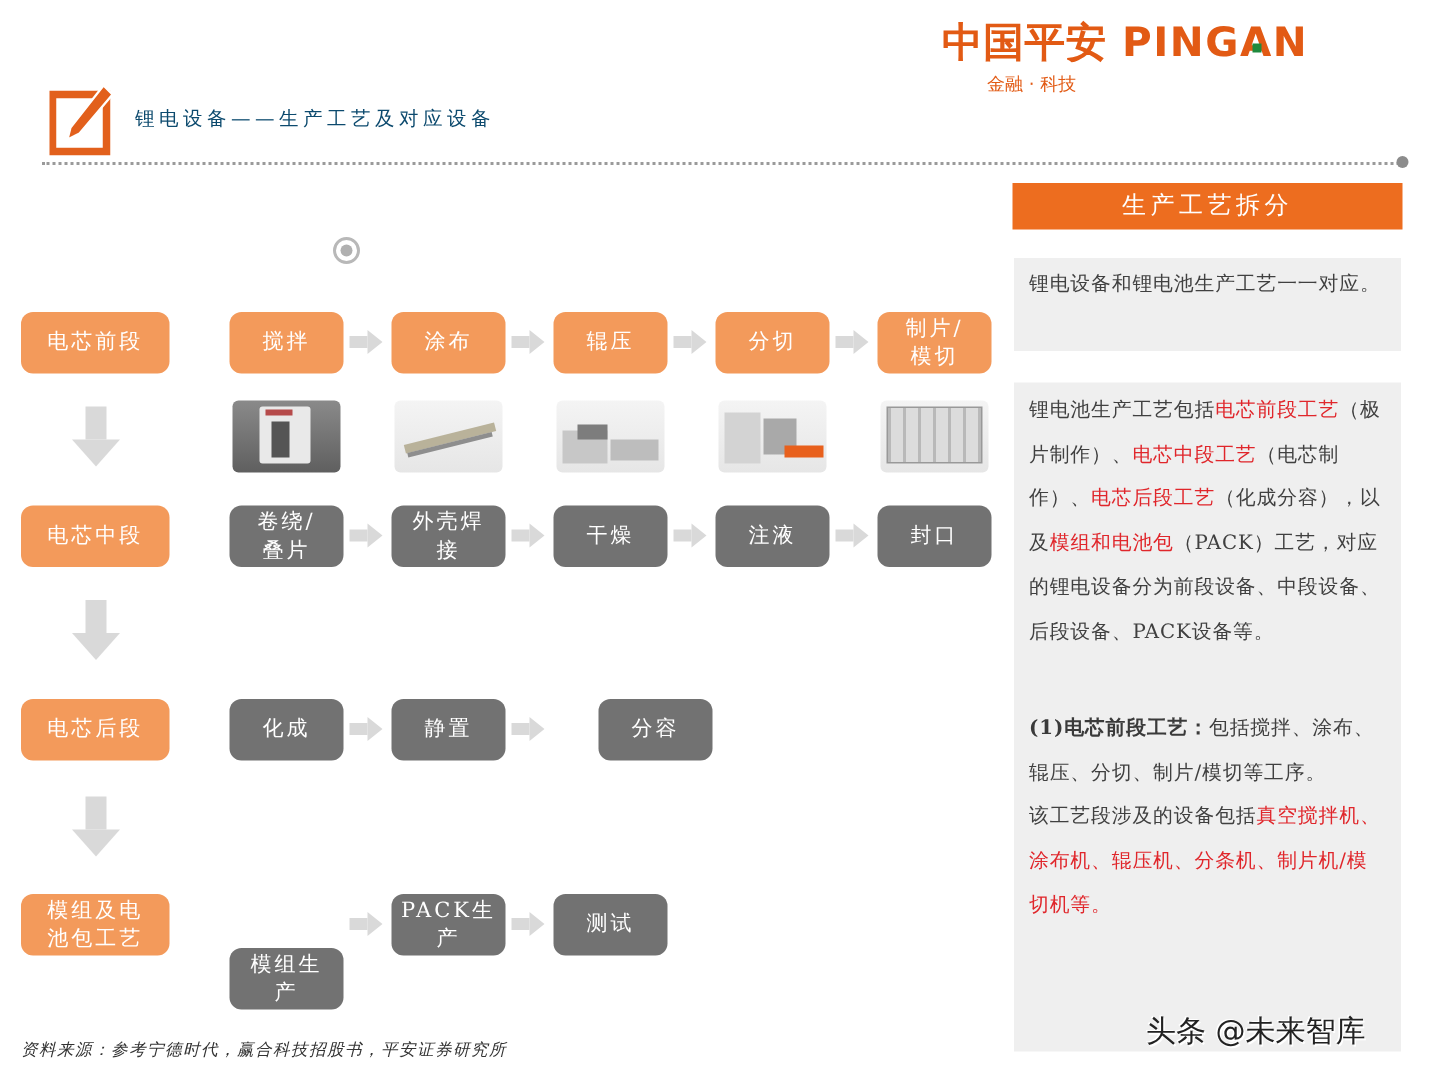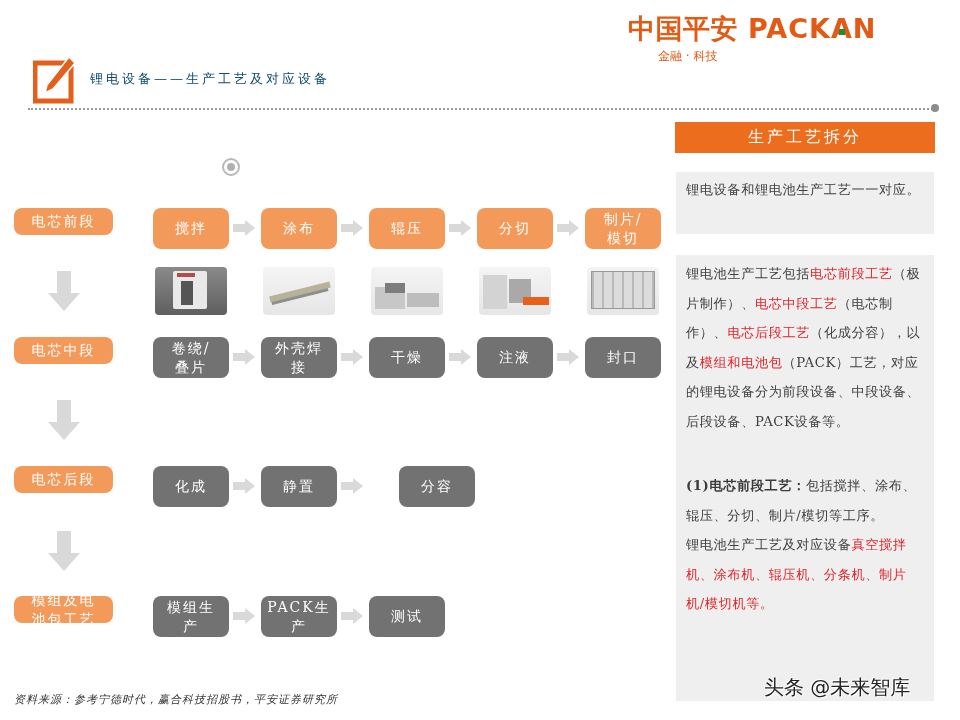--- a/index.html
+++ b/index.html
@@ -22,21 +22,21 @@
   
   .diagram-title { position:absolute; left:222px; top:156px; white-space:nowrap; }
   .radio { display:inline-block; width:18px; height:18px; border:2px solid #b8b8b8; border-radius:50%; position:relative; vertical-align:middle; }
   .radio::after { content:""; position:absolute; left:3px; top:3px; width:8px; height:8px; border-radius:50%; background:#b0b0b0; }
   .diagram-title-text { display:inline-block; vertical-align:middle; margin-left:6px; font-size:14px; font-weight:bold; color:#e8701e; letter-spacing:1px; }
 
   
   .box { position:absolute; border-radius:8px; display:flex; align-items:center; justify-content:center; text-align:center; color:#ffffff; font-size:14px; line-height:19px; letter-spacing:2px; padding:0 4px; }
   .box.orange { background:#f39a5b; }
   .box.gray { background:#727272; }
-  .stage { left:14px; width:99px; height:27px; }
+  .stage { left:14px; width:99px; height:41px; }
   .step { width:76px; height:41px; }
 
   
   .harrow { position:absolute; width:24px; height:16px; }
   .harrow::before { content:""; position:absolute; left:0; top:4px; width:12px; height:8px; background:#d9d9d9; }
   .harrow::after { content:""; position:absolute; left:12px; top:0; border-left:10px solid #d9d9d9; border-top:8px solid transparent; border-bottom:8px solid transparent; }
   .varrow { position:absolute; left:48px; width:32px; height:40px; }
   .varrow::before { content:""; position:absolute; left:9px; top:0; width:14px; height:22px; background:#d9d9d9; }
   .varrow::after { content:""; position:absolute; left:0; top:22px; border-top:18px solid #d9d9d9; border-left:16px solid transparent; border-right:16px solid transparent; }
 
@@ -54,21 +54,21 @@
   .p3 { top:467px; height:234px; padding-top:4px; }
 
   .source { position:absolute; left:14px; top:692px; font-size:11px; font-style:italic; color:#333; letter-spacing:1px; white-space:nowrap; }
   .watermark { position:absolute; left:764px; top:674px; font-family:"DejaVu Sans","Liberation Sans",sans-serif; font-size:20px; color:#222; text-shadow:1px 1px 0 #fff, -1px -1px 0 #fff; white-space:nowrap; }
 </style>
 </head>
 <body>
 
 <div class="logo">
   <div class="logo-main">
-    <span>中国平安</span><span class="pinga"><span>PACK</span><span class="adot">A</span><span>N</span></span>
+    <span>中国平安</span><span class="pinga"><span>PING</span><span class="adot">A</span><span>N</span></span>
   </div>
   <div class="logo-sub">金融 · 科技</div>
 </div>
 
 <svg class="title-icon" viewBox="0 0 44 50">
   <rect x="2" y="8" width="36" height="38" fill="none" stroke="#e2601c" stroke-width="5"></rect>
   <polygon points="36,2 42,8 20,34 12,38 14,30" fill="#e2601c" stroke="#fff" stroke-width="1.5"></polygon>
 </svg>
 <div class="page-title">锂电设备——生产工艺及对应设备</div>
 <div class="dotted-line"></div>
@@ -134,37 +134,37 @@
 <div class="box gray step" style="left:153px; top:466px;">化成</div>
 <div class="harrow" style="left:233px; top:478px;"></div>
 <div class="box gray step" style="left:261px; top:466px;">静置</div>
 <div class="harrow" style="left:341px; top:478px;"></div>
 <div class="box gray step" style="left:369px; top:466px;margin-left:30px;">分容</div>
 
 <div class="varrow" style="top:531px;"></div>
 
 <div class="box orange stage" style="top:596px; white-space:pre-line;">模组及电
 池包工艺</div>
-<div class="box gray step" style="left:153px; top:596px; white-space:pre-line;text-align:center;">模组生
+<div class="box gray step" style="left:153px; top:632px; white-space:pre-line;text-align:center;">模组生
 产</div>
 <div class="harrow" style="left:233px; top:608px;"></div>
 <div class="box gray step" style="left:261px; top:596px; white-space:pre-line;">PACK生
 产</div>
 <div class="harrow" style="left:341px; top:608px;"></div>
 <div class="box gray step" style="left:369px; top:596px;text-align:right;">测试</div>
 
 <div class="panel-header">生产工艺拆分</div>
 
 <div class="panel-box p1">
   <span>锂电设备和锂电池生产工艺一一对应。</span>
 </div>
 
 <div class="panel-box p2">
   <span>锂电池生产工艺包括</span><span class="hl">电芯前段工艺</span><span>（极片制作）、</span><span class="hl">电芯中段工艺</span><span>（电芯制作）、</span><span class="hl">电芯后段工艺</span><span>（化成分容），以及</span><span class="hl">模组和电池包</span><span>（PACK）工艺，对应的锂电设备分为前段设备、中段设备、后段设备、PACK设备等。</span>
 </div>
 
 <div class="panel-box p3">
   <span class="b">(1)电芯前段工艺：</span><span>包括搅拌、涂布、辊压、分切、制片/模切等工序。</span><br>
-  <span>锂电池生产工艺及对应设备</span><span class="hl">真空搅拌机、涂布机、辊压机、分条机、制片机/模切机等。</span>
+  <span>该工艺段涉及的设备包括</span><span class="hl">真空搅拌机、涂布机、辊压机、分条机、制片机/模切机等。</span>
 </div>
 
 <div class="source">资料来源：参考宁德时代，赢合科技招股书，平安证券研究所</div>
 <div class="watermark">头条 @未来智库</div>
 
 </body></html>

